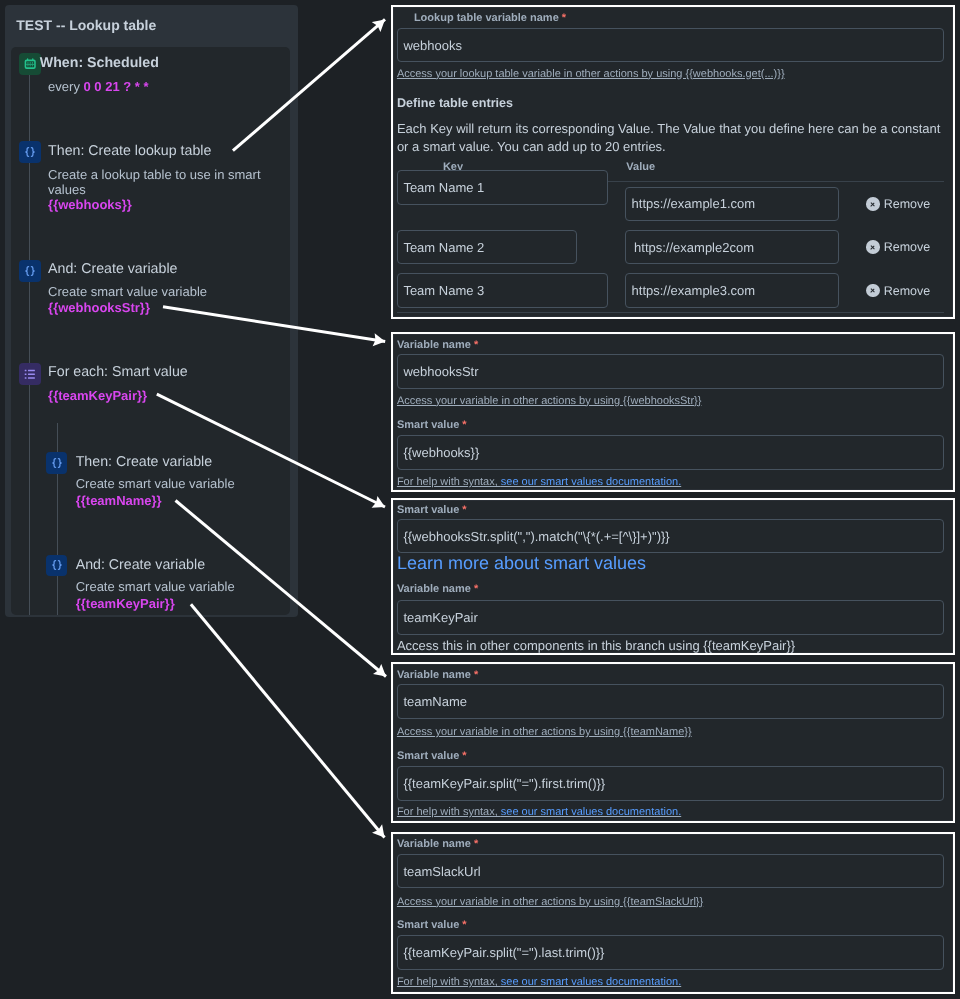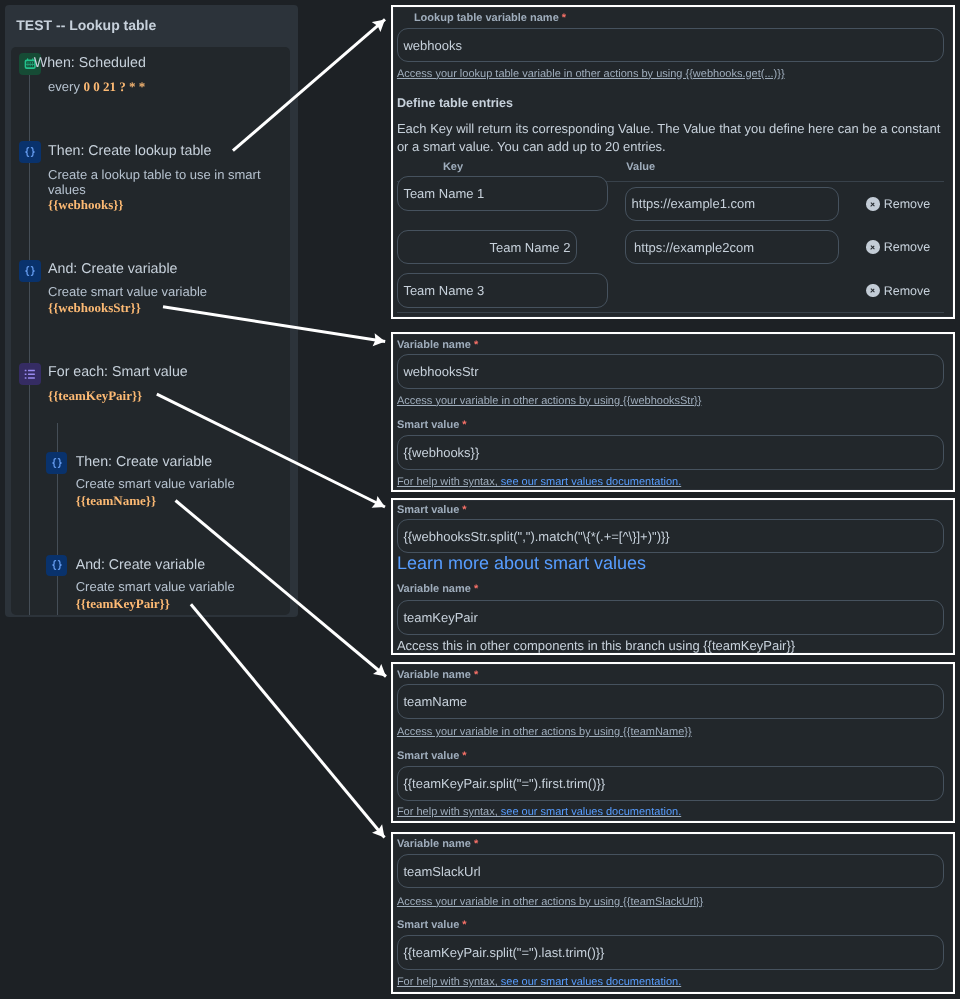--- a/index.html
+++ b/index.html
@@ -13,28 +13,28 @@
   #rule-card{position:absolute;left:6.3px;top:42.3px;width:279.5px;height:568.2px;background:#22272b;border-radius:5px;overflow:hidden;}
   .conn{position:absolute;width:1.4px;background:#454e57;}
   .step{position:absolute;}
   .step-icon{position:absolute;width:21.6px;height:21.6px;border-radius:4px;display:flex;align-items:center;justify-content:center;}
   .step-icon svg{display:block;}
   .ic-green{background:#164b35;}
   .ic-blue{background:#09326c;}
   .ic-purple{background:#352c63;}
   .step-title{position:absolute;font-size:14.2px;line-height:16px;color:#c7d1db;white-space:nowrap;}
   .step-desc{position:absolute;font-size:13px;color:#b6c2cf;line-height:15.2px;}
-  .step-val{font-weight:bold;color:#fdba74;font-family:Liberation Serif, serif;}
+  .step-val{font-weight:bold;color:#d946ef;}
 
   
   .panel{position:absolute;left:390.9px;width:563.9px;border:2px solid #ffffff;box-sizing:border-box;background:#1d2125;}
   .panel-in{position:absolute;left:0;top:0;right:0;bottom:0;border:1px solid #2a2f35;background:#22272b;box-sizing:border-box;padding:0;}
   .fld-label{font-size:11px;font-weight:bold;color:#9fadbc;line-height:12px;}
   .req{color:#f87168;font-size:11px;margin-left:3px;display:inline-block;vertical-align:top;}
-  .input{box-sizing:border-box;background:#22272b;border:1px solid #46525e;border-radius:11px;height:34.5px;
+  .input{box-sizing:border-box;background:#22272b;border:1px solid #46525e;border-radius:4px;height:34.5px;
          display:flex;align-items:center;padding:0 5.5px;font-size:13px;color:#c7d1db;}
   .hint{font-size:11px;color:#9fadbc;text-decoration:underline;}
   .link{color:#579dff;}
   .hdr{font-size:12.6px;font-weight:bold;color:#c7d1db;}
   .para{font-size:13px;color:#c7d1db;line-height:17.6px;}
   .colhdr{font-size:11px;font-weight:bold;color:#9fadbc;}
   .divider{position:absolute;height:1px;background:#38414a;}
   .rm{position:absolute;display:flex;align-items:center;gap:4px;font-size:12.5px;line-height:14px;color:#c7d1db;}
   .rmico{width:13.7px;height:13.7px;border-radius:50%;background:#c3ccd6;position:relative;display:inline-block;flex:0 0 auto;}
   .rmico:before,.rmico:after{content:"";position:absolute;left:4.2px;top:6.5px;width:5.4px;height:1.3px;background:#22272b;}
@@ -60,21 +60,21 @@
           <rect x="4.8" y="6.9" width="17.4" height="13.2" rx="1.0" fill="#164b35"></rect>
           <rect x="4.8" y="12.7" width="17.4" height="1.7" fill="#22c28c"></rect>
           <circle fill="#22c28c" cx="8.6" cy="10.5" r="1.35"></circle>
             <circle fill="#22c28c" cx="13.5" cy="10.5" r="1.35"></circle>
             <circle fill="#22c28c" cx="18.4" cy="10.5" r="1.35"></circle>
           <circle fill="#22c28c" cx="8.6" cy="16.7" r="1.35"></circle>
             <circle fill="#22c28c" cx="13.5" cy="16.7" r="1.35"></circle>
             <circle fill="#22c28c" cx="18.4" cy="16.7" r="1.35"></circle>
         </svg>
         </div>
-      <div class="step-title" style="left:23px;top:8.3px;">When: Scheduled</div>
+      <div class="step-title" style="left:29px;top:8.3px;font-weight:bold;">When: Scheduled</div>
       <div class="step-desc" style="left:37.3px;top:31.8px;white-space:nowrap;"><span>every </span><span class="step-val">0 0 21 ? * *</span></div>
     </div>
     <div class="step">
       <div class="step-icon ic-blue" style="left:8.2px;top:94.7px;">
           <svg width="14" height="14" viewBox="0 0 24 24" fill="none" stroke="#669df1" stroke-width="2.2" stroke-linecap="round" stroke-linejoin="round">
           <path d="M9.6 4.6c-2.1 0-2.6 1.3-2.6 2.9v2.2c0 1.3-.8 2.3-2.1 2.3 1.3 0 2.1 1 2.1 2.3v2.2c0 1.6.5 2.9 2.6 2.9"></path>
           <path d="M14.4 4.6c2.1 0 2.6 1.3 2.6 2.9v2.2c0 1.3.8 2.3 2.1 2.3-1.3 0-2.1 1-2.1 2.3v2.2c0 1.6-.5 2.9-2.6 2.9"></path>
         </svg>
         </div>
       <div class="step-title" style="left:37.3px;top:96.0px;">Then: Create lookup table</div>
@@ -137,44 +137,47 @@
     <div class="input" style="position:absolute;left:3px;top:19.8px;width:547px;">
         <span>webhooks</span>
       </div>
     <div class="hint" style="position:absolute;left:3px;top:59.5px;">Access your lookup table variable in other actions by using {{webhooks.get(...)}}</div>
     <div class="hdr" style="position:absolute;left:3px;top:87.5px;">Define table entries</div>
     <div class="para" style="position:absolute;left:3px;top:112px;width:550px;">Each Key will return its corresponding Value. The Value that you define here can be a constant or a smart value. You can add up to 20 entries.</div>
     <div class="colhdr" style="position:absolute;left:3px;top:153px;padding-left:46px;">Key</div>
     <div class="colhdr" style="position:absolute;left:232.4px;top:153px;">Value</div>
     <div class="divider" style="left:3px;top:173px;width:547px;"></div>
 
-    <div class="input" style="position:absolute;left:3px;top:168px;width:211.5px;">
+    <div class="input" style="position:absolute;left:3px;top:162px;width:211.5px;">
         <span>Team Name 1</span>
       </div>
     <div class="input" style="position:absolute;left:231.2px;top:178.6px;width:214.3px;">
         <span>https://example1.com</span>
       </div>
     <div class="rm" style="left:472.1px;top:188.9px;">
       <span class="rmico"></span>
       <span>Remove</span>
     </div>
 
-    <div class="input" style="position:absolute;left:3px;top:221.9px;width:180px;justify-content:flex-end;">
+    <div class="input" style="position:absolute;left:3px;top:221.9px;width:180px;">
         <span>Team Name 2</span>
       </div>
     <div class="input" style="position:absolute;left:231.2px;top:221.9px;width:214.3px;padding-left:8px;">
         <span>https://example2com</span>
       </div>
     <div class="rm" style="left:472.1px;top:232.2px;">
       <span class="rmico"></span>
       <span>Remove</span>
     </div>
 
     <div class="input" style="position:absolute;left:3px;top:265.2px;width:211.5px;">
         <span>Team Name 3</span>
+      </div>
+    <div class="input" style="position:absolute;left:231.2px;top:265.2px;width:214.3px;">
+        <span>https://example3.com</span>
       </div>
     <div class="rm" style="left:472.1px;top:275.5px;">
       <span class="rmico"></span>
       <span>Remove</span>
     </div>
     <div class="divider" style="left:3px;top:304.4px;width:547px;"></div>
   </div>
 </div>
 
 <div class="panel" id="p2" style="top:332px;height:160.2px;">

